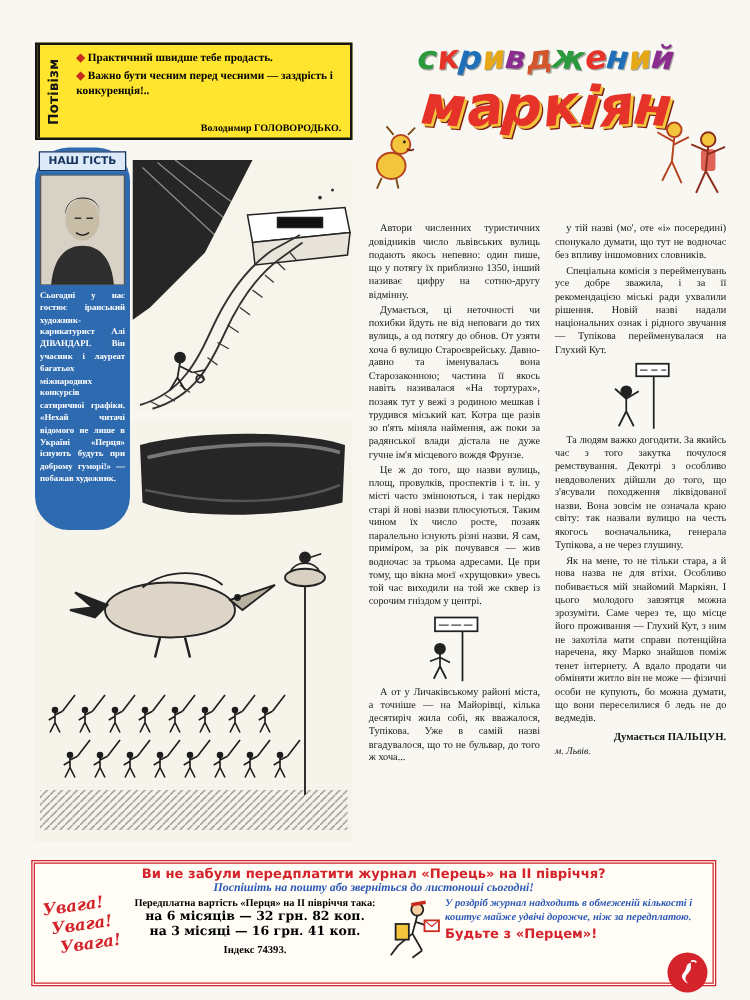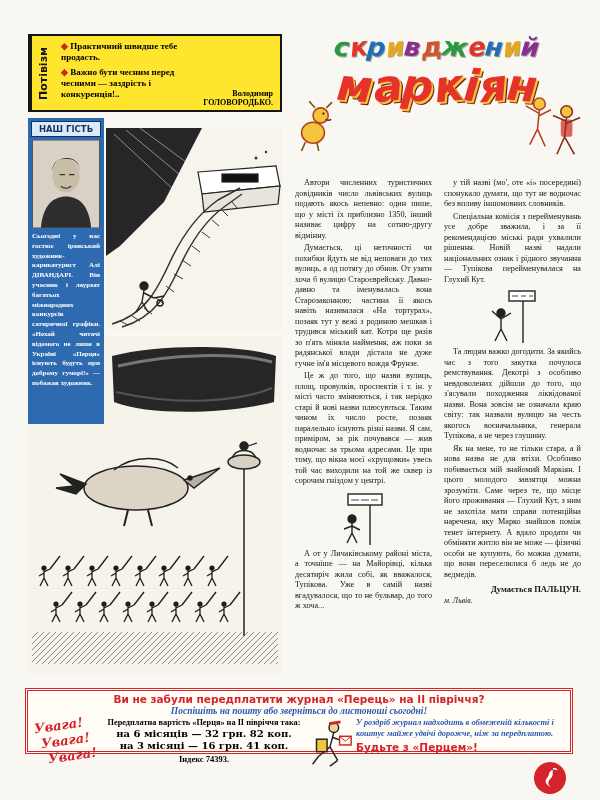--- a/index.html
+++ b/index.html
@@ -2,57 +2,57 @@
 <html><head>
 <meta charset="utf-8">
 <style>
   html,body{margin:0;padding:0;background:#d9d6cf;}
   .page{position:relative;width:600px;height:800px;background:#f9f7f1;font-family:"Liberation Serif",serif;overflow:hidden;margin:0 auto;}
 
   
   .rubric{position:absolute;left:28px;top:34px;width:254px;height:78px;background:#ffe52e;border:2px solid #151515;display:flex;box-sizing:border-box;}
   .rubric-label{width:22px;border-right:2px solid #151515;display:flex;align-items:center;justify-content:center;
     writing-mode:vertical-rl;transform:rotate(180deg);font-family:"DejaVu Sans",sans-serif;font-weight:bold;font-size:11px;color:#151515;}
-  .rubric-body{flex:1;padding:5px 7px 3px;display:flex;flex-direction:row;}
+  .rubric-body{flex:1;padding:5px 7px 3px;display:flex;flex-direction:column;}
   .aphorism{font-weight:bold;font-size:9px;line-height:1.25;margin:0 0 3px;}
   .aphorism::before{content:"◆ ";color:#c92a1e;}
   .rubric-author{margin-top:auto;text-align:right;font-size:8px;font-weight:bold;}
 
   
   .title-art{position:absolute;left:290px;top:34px;width:294px;height:142px;text-align:center;z-index:4;}
   .title-line1{font-family:"DejaVu Sans",sans-serif;font-size:26px;font-weight:bold;line-height:1;}
   .title-line2{font-family:"DejaVu Sans",sans-serif;font-size:44px;font-weight:bold;line-height:1;margin-top:4px;}
   .t-letter{display:inline-block;font-style:italic;}
   .title-line1 .t-letter{text-shadow:1px 1px 0 rgba(40,40,40,.4);}
   .title-line2 .t-letter{color:#e63329;text-shadow:2px 2px 0 #f2c53d,3px 3px 0 #7a1f14;}
   .goat{position:absolute;left:2px;top:66px;width:42px;height:52px;}
   .dancers{position:absolute;right:0;top:56px;width:62px;height:82px;}
 
   
-  .guest{position:absolute;left:28px;top:118px;width:76px;height:306px;background:#2e6ab0;z-index:3;box-sizing:border-box;}
+  .guest{position:absolute;left:28px;top:118px;width:76px;height:306px;background:#2e6ab0;z-index:3;box-sizing:border-box;border-radius:27px;}
   .guest-header{margin:3px;background:#dce9f8;border:1px solid #14325e;color:#14325e;font-family:"DejaVu Sans",sans-serif;
     font-weight:bold;font-size:8.5px;text-align:center;padding:2px 0;}
   .guest-photo{display:block;margin:0 3px;width:70px;height:88px;}
   .guest-text{margin:4px 4px;color:#ffffff;font-size:7px;font-weight:bold;line-height:1.4;text-align:justify;}
 
   
   .illu1{position:absolute;left:106px;top:128px;width:176px;height:202px;}
   .illu2{position:absolute;left:28px;top:336px;width:254px;height:338px;z-index:1;}
 
   
   .col{position:absolute;top:178px;width:137px;font-size:8.2px;line-height:1.28;text-align:justify;color:#151515;}
   .col1{left:295px;}
   .col2{left:444px;}
   .para{margin:0 0 2px;text-indent:9px;}
   .doodle{display:block;margin:2px auto;width:52px;height:58px;}
   .signature{text-align:right;font-weight:bold;font-size:8.6px;margin-top:4px;}
   .location{font-style:italic;font-size:7.8px;margin-top:1px;}
 
   
-  .subs{position:absolute;left:25px;top:688px;width:548px;height:66px;border:3px double #d4232a;background:#fffdf6;box-sizing:border-box;padding:2px 6px;z-index:2;}
+  .subs{position:absolute;left:25px;top:688px;width:548px;height:101px;border:3px double #d4232a;background:#fffdf6;box-sizing:border-box;padding:2px 6px;z-index:2;}
   .subs-h1{color:#d4232a;font-weight:bold;font-size:10.5px;text-align:center;font-family:"DejaVu Sans",sans-serif;}
   .subs-h2{color:#2b57b5;font-weight:bold;font-style:italic;font-size:9.5px;text-align:center;margin-top:1px;}
   .subs-row{display:flex;align-items:flex-start;margin-top:2px;}
   .uvaga{width:72px;position:relative;height:50px;flex:0 0 auto;}
   .uvaga span{position:absolute;color:#d4232a;font-weight:bold;font-style:italic;font-size:13px;font-family:"DejaVu Serif",serif;transform:rotate(-8deg);white-space:nowrap;}
   .u1{left:0;top:0;}.u2{left:7px;top:15px;}.u3{left:14px;top:30px;}
   .price{width:196px;text-align:center;flex:0 0 auto;}
   .price-intro{font-weight:bold;font-size:8.3px;line-height:1.2;}
   .price-line{font-weight:bold;font-size:10px;font-family:"DejaVu Serif",serif;line-height:1.25;}
   .price-index{font-weight:bold;font-size:8.5px;margin-top:1px;}
@@ -207,21 +207,21 @@
       <ellipse cx="216" cy="126" rx="16" ry="7" fill="#d8d0c0"></ellipse>
       <path d="M204,122 C208,112 224,112 228,122"></path>
       <circle cx="216" cy="110" r="4" fill="#222"></circle>
       <path d="M220,110 L229,107" stroke-width="1.2"></path>
     </g>
     <rect x="4" y="296" width="246" height="32" fill="url(#ht)" opacity="0.65"></rect>
   </svg>
 
   <div class="col col1">
     <div>
-        <p class="para">Автори численних туристичних довідників число львівських вулиць подають якось непевно: один пише, що у місті їх приблизно 1350, інший називає цифру на сотню-другу відмінну.</p>
+        <p class="para">Автори численних туристичних довідників число львівських вулиць подають якось непевно: один пише, що у потягу їх приблизно 1350, інший називає цифру на сотню-другу відмінну.</p>
         <p class="para">Думається, ці неточності чи похибки йдуть не від неповаги до тих вулиць, а од потягу до обнов. От узяти хоча б вулицю Староєврейську. Давно-давно та іменувалась вона Старозаконною; частина її якось навіть називалася «На тортурах», позаяк тут у вежі з родиною мешкав і трудився міський кат. Котра ще разів зо п'ять міняла наймення, аж поки за радянської влади дістала не дуже гучне ім'я місцевого вождя Фрунзе.</p>
         <p class="para">Це ж до того, що назви вулиць, площ, провулків, проспектів і т. ін. у місті часто змінюються, і так нерідко старі й нові назви плюсуються. Таким чином їх число росте, позаяк паралельно існують різні назви. Я сам, приміром, за рік почувався — жив водночас за трьома адресами. Це при тому, що вікна моєї «хрущовки» увесь той час виходили на той же сквер із сорочим гніздом у центрі.</p>
       </div>
     <svg class="doodle" viewBox="0 0 48 58">
       <g stroke="#222" stroke-width="1.4" fill="none">
         <line x1="30" y1="10" x2="30" y2="56"></line>
         <rect x="8" y="5" width="34" height="11" fill="#fff"></rect>
         <path d="M11,11 h8 M21,11 h8 M31,11 h7" stroke="#444" stroke-width="1"></path>
         <circle cx="12" cy="30" r="4" fill="#222"></circle>
         <path d="M12,34 L12,44 M12,44 L7,54 M12,44 L17,54 M12,37 L4,40 M12,37 L20,41"></path>

